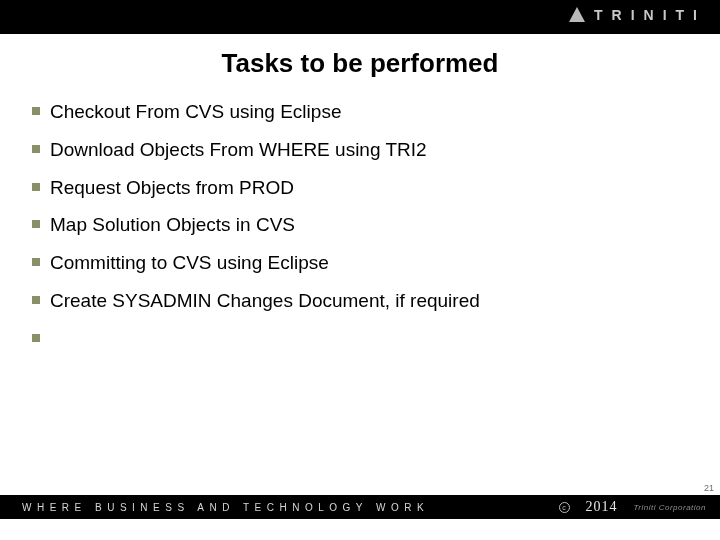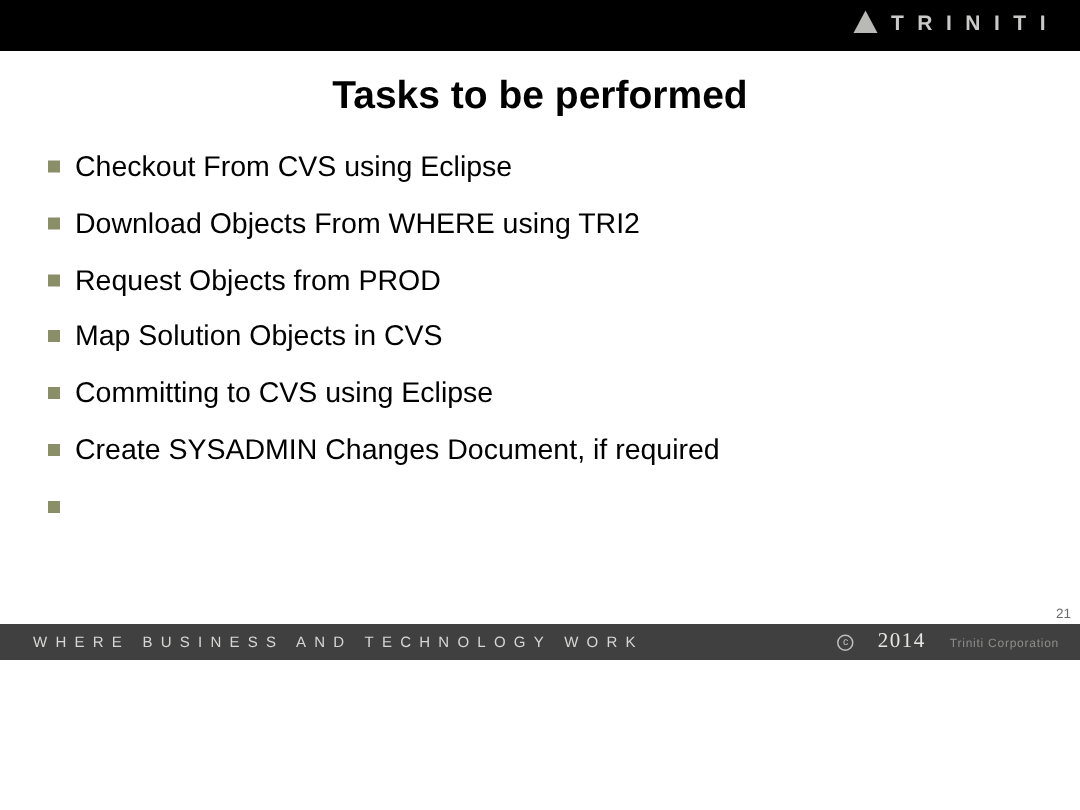--- a/index.html
+++ b/index.html
@@ -1,32 +1,32 @@
 <!DOCTYPE html>
 <html><head>
 <meta charset="utf-8">
 <style>
   * { margin: 0; padding: 0; box-sizing: border-box; }
   html, body { width: 720px; height: 540px; font-family: Arial, Helvetica, sans-serif; background: #fff; overflow: hidden; }
-  .slide { position: relative; width: 720px; height: 440px; background: #ffffff; }
+  .slide { position: relative; width: 720px; height: 519px; background: #ffffff; }
   .topbar { position: absolute; top: 0; left: 0; width: 720px; height: 34px; background: #000000; }
   .brand { position: absolute; right: 14px; top: 6px; display: flex; align-items: center; gap: 8px; color: #a8aaa7; letter-spacing: 10px; font-size: 15px; font-weight: 600; }
   .brand-text { color: #c9cac7; letter-spacing: 9px; font-size: 14px; }
   .brand-icon svg { display: block; }
   .title { position: absolute; top: 48px; left: 0; width: 720px; text-align: center; font-size: 26px; font-weight: 700; color: #000; }
   .content { position: absolute; top: 100px; left: 32px; right: 32px; }
   .item { display: flex; align-items: flex-start; gap: 10px; margin-bottom: 14px; }
   .bullet { width: 8px; height: 8px; background: #8a8f68; margin-top: 7px; flex: 0 0 8px; }
   .item-text { font-size: 19px; color: #000; line-height: 1.25; }
-  .footer { position: absolute; left: 0; bottom: 0; width: 720px; height: 24px; background: #404040; display: flex; align-items: center; }
+  .footer { position: absolute; left: 0; bottom: 0; width: 720px; height: 24px; background: #000000; display: flex; align-items: center; }
   .footer-tagline { color: #d6d7d4; font-size: 10px; letter-spacing: 5.5px; margin-left: 22px; font-weight: 500; }
   .footer-right { position: absolute; right: 14px; bottom: 0; height: 24px; display: flex; align-items: center; gap: 16px; }
   .copyright-icon { width: 11px; height: 11px; border: 1px solid #bdbdbd; border-radius: 50%; display: flex; align-items: center; justify-content: center; color: #bdbdbd; font-size: 7px; }
   .year { color: #e6e6e3; font-family: Georgia, 'Times New Roman', serif; font-size: 14px; letter-spacing: 1px; }
-  .corp { color: #8e8f8c; font-size: 8px; letter-spacing: 0.5px; }
+  .corp { color: #8e8f8c; font-size: 8px; letter-spacing: 0.5px; font-style: italic; }
   .pagenum { position: absolute; right: 6px; bottom: 26px; font-size: 9px; color: #6b6b6b; }
 </style>
 </head>
 <body>
 
 <div class="slide">
 
   <div class="topbar">
     <div class="brand">
       <span class="brand-icon">

